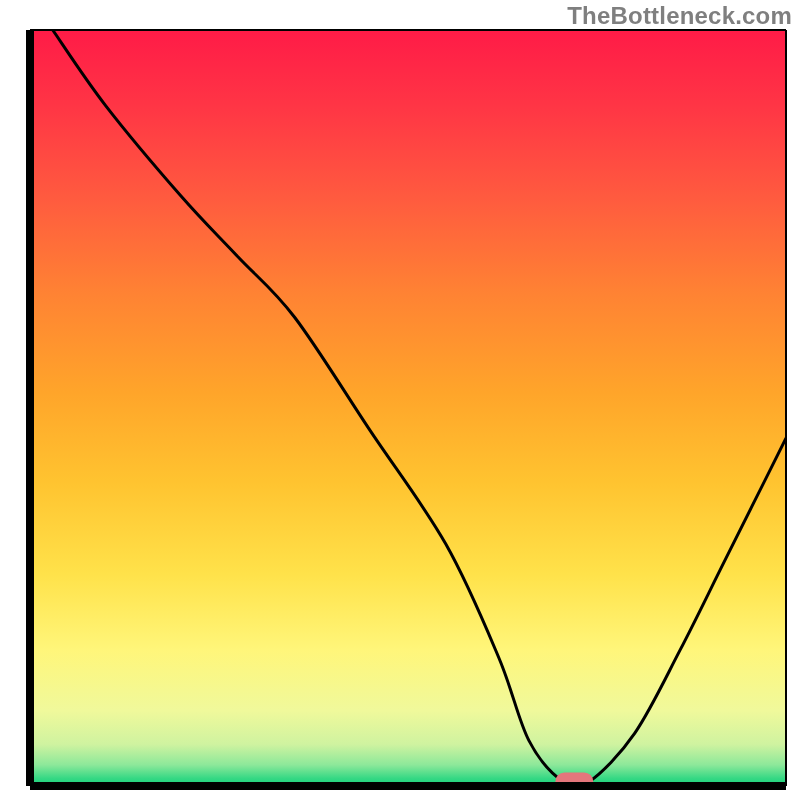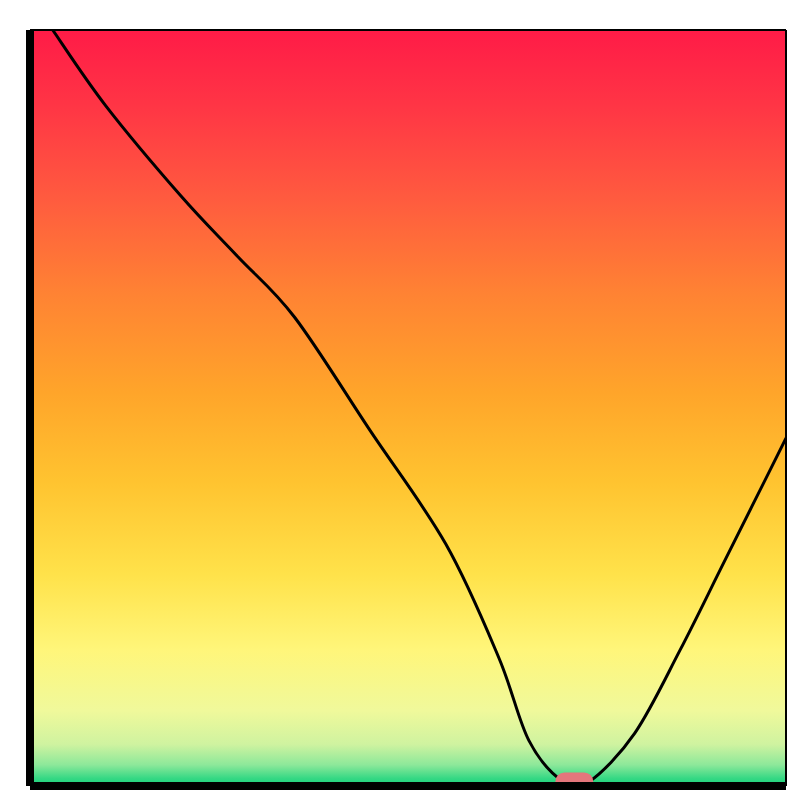--- a/index.html
+++ b/index.html
@@ -27,20 +27,21 @@
     z-index: 3;
     user-select: none;
   }
   svg {
     display: block;
   }
 </style>
 </head>
 <body>
 <div class="wrap">
+  <div class="watermark">TheBottleneck.com</div>
   <svg id="chart-svg" width="800" height="800" viewBox="0 0 800 800">
     <defs>
       <linearGradient id="bgGrad" x1="0" y1="0" x2="0" y2="1">
 
       <stop offset="0%" stop-color="#ff1b47"></stop>
           <stop offset="10%" stop-color="#ff3545"></stop>
           <stop offset="22%" stop-color="#ff5a3f"></stop>
           <stop offset="35%" stop-color="#ff8333"></stop>
           <stop offset="48%" stop-color="#ffa52a"></stop>
           <stop offset="60%" stop-color="#ffc430"></stop>

